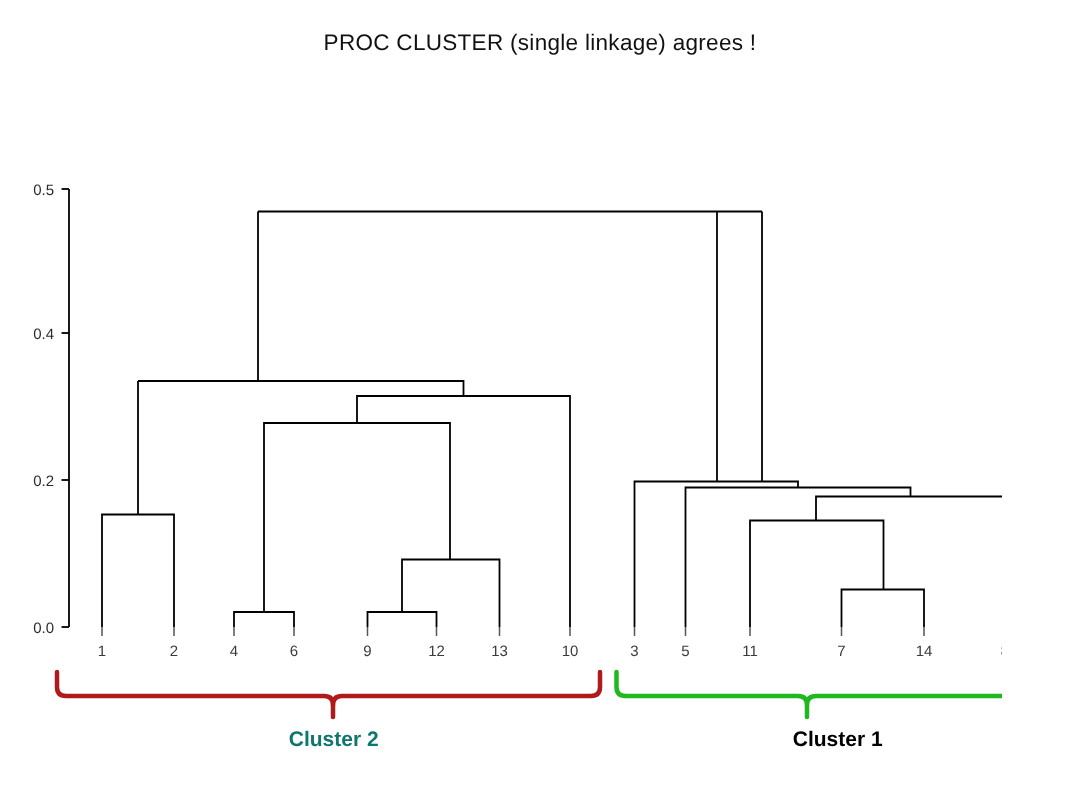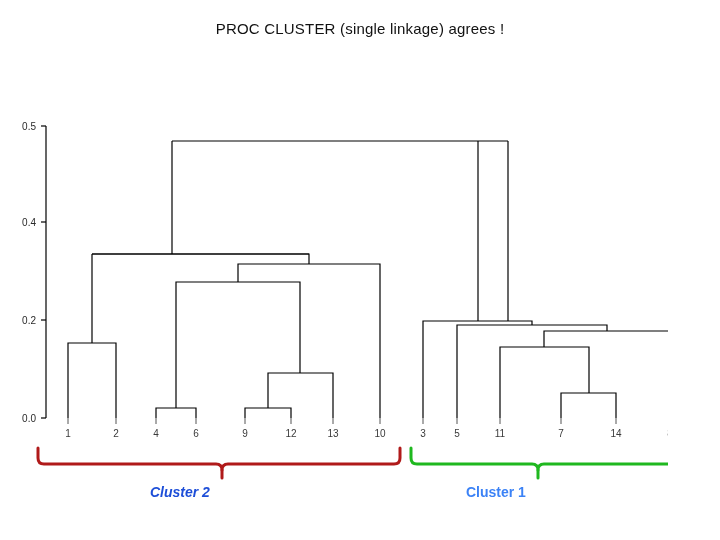--- a/index.html
+++ b/index.html
@@ -31,35 +31,35 @@
     left: 0;
     top: 0;
     width: 720px;
     height: 540px;
   }
   #cluster2-label {
     position: absolute;
     left: 150px;
     top: 484px;
     width: 145px;
+    text-align: center;
     font-size: 14px;
     font-weight: bold;
-    color: #1d4ed8;
+    color: #0f766e;
     white-space: nowrap;
-    font-style: italic;
   }
   #cluster1-label {
     position: absolute;
-    left: 466px;
+    left: 486px;
     top: 484px;
     width: 145px;
-    text-align: left;
+    text-align: center;
     font-size: 14px;
     font-weight: bold;
-    color: #3b82f6;
+    color: #000000;
     white-space: nowrap;
   }
   .tick-text {
     font-family: "Liberation Sans", sans-serif;
     font-size: 10px;
     fill: #2a2a2a;
   }
   .leaf-text {
     font-family: "Liberation Sans", sans-serif;
     font-size: 10px;

